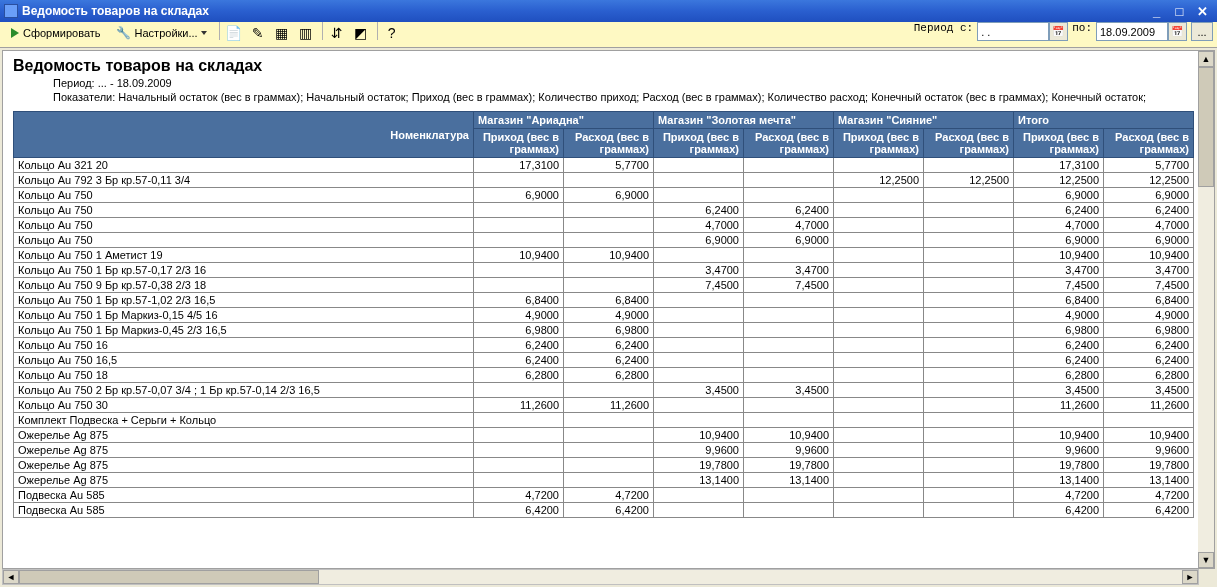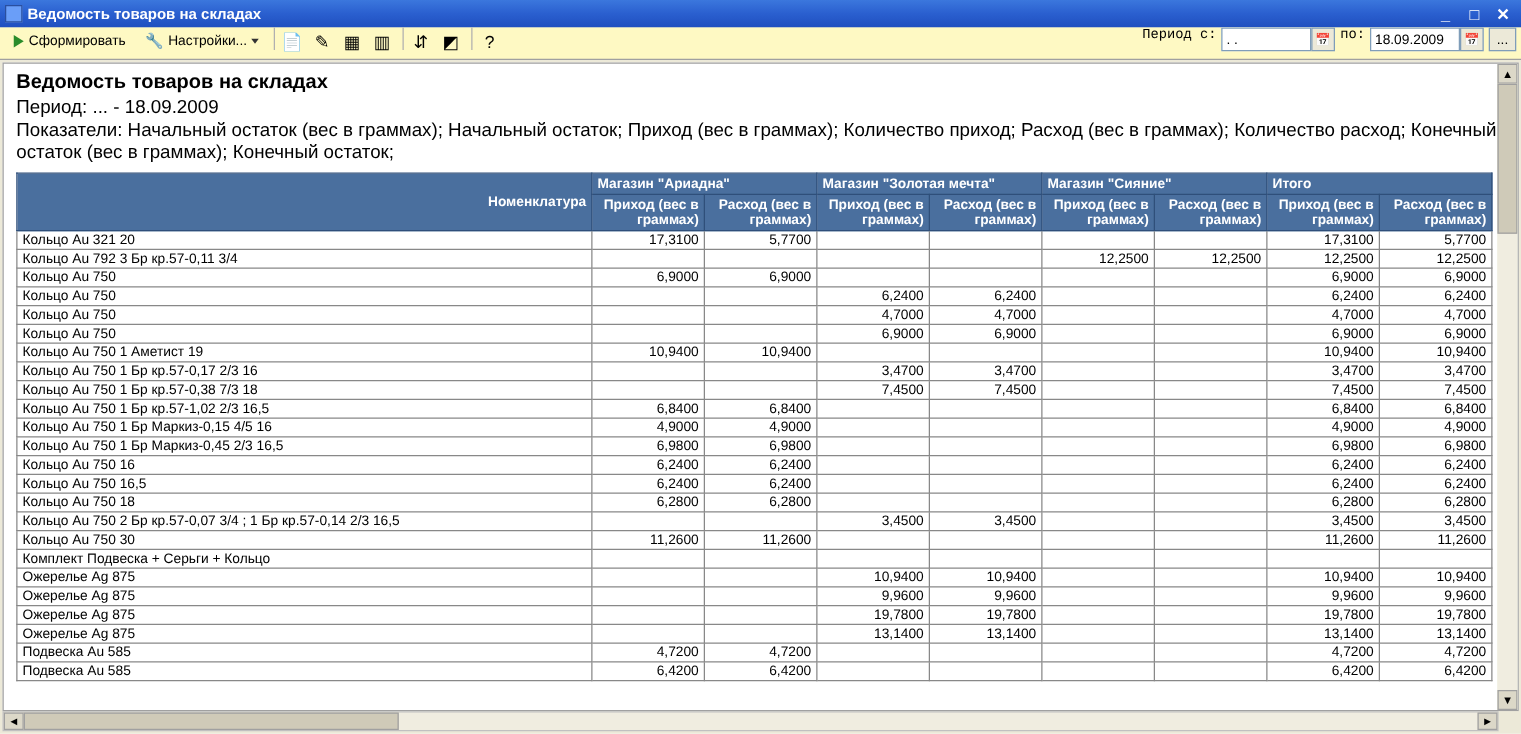--- a/index.html
+++ b/index.html
@@ -130,21 +130,21 @@
   }
   .scroll-area {
     flex: 1;
     overflow: auto;
     padding: 6px 10px 6px 10px;
   }
   .report-title {
     font-size: 16px;
     font-weight: bold;
   }
-  .meta-line { font-size: 15px; margin-top: 2px; }
+  .meta-line { font-size: 11px; margin-top: 2px; margin-left: 40px; }
   .report-table {
     border-collapse: collapse;
     margin-top: 8px;
     width: 1180px;
     table-layout: fixed;
   }
   .report-table th {
     background: #4a6f9e;
     color: #fff;
     font-weight: bold;
@@ -374,21 +374,21 @@
             <td class="num"></td>
             <td class="num"></td>
             <td class="num">3,4700</td>
             <td class="num">3,4700</td>
             <td class="num"></td>
             <td class="num"></td>
             <td class="num">3,4700</td>
             <td class="num">3,4700</td>
           </tr>
           <tr>
-            <td>Кольцо Au 750 1 Бр кр.57-0,38 7/3 18</td>
+            <td>Кольцо Au 750 9 Бр кр.57-0,38 2/3 18</td>
             <td class="num"></td>
             <td class="num"></td>
             <td class="num">7,4500</td>
             <td class="num">7,4500</td>
             <td class="num"></td>
             <td class="num"></td>
             <td class="num">7,4500</td>
             <td class="num">7,4500</td>
           </tr>
           <tr>

